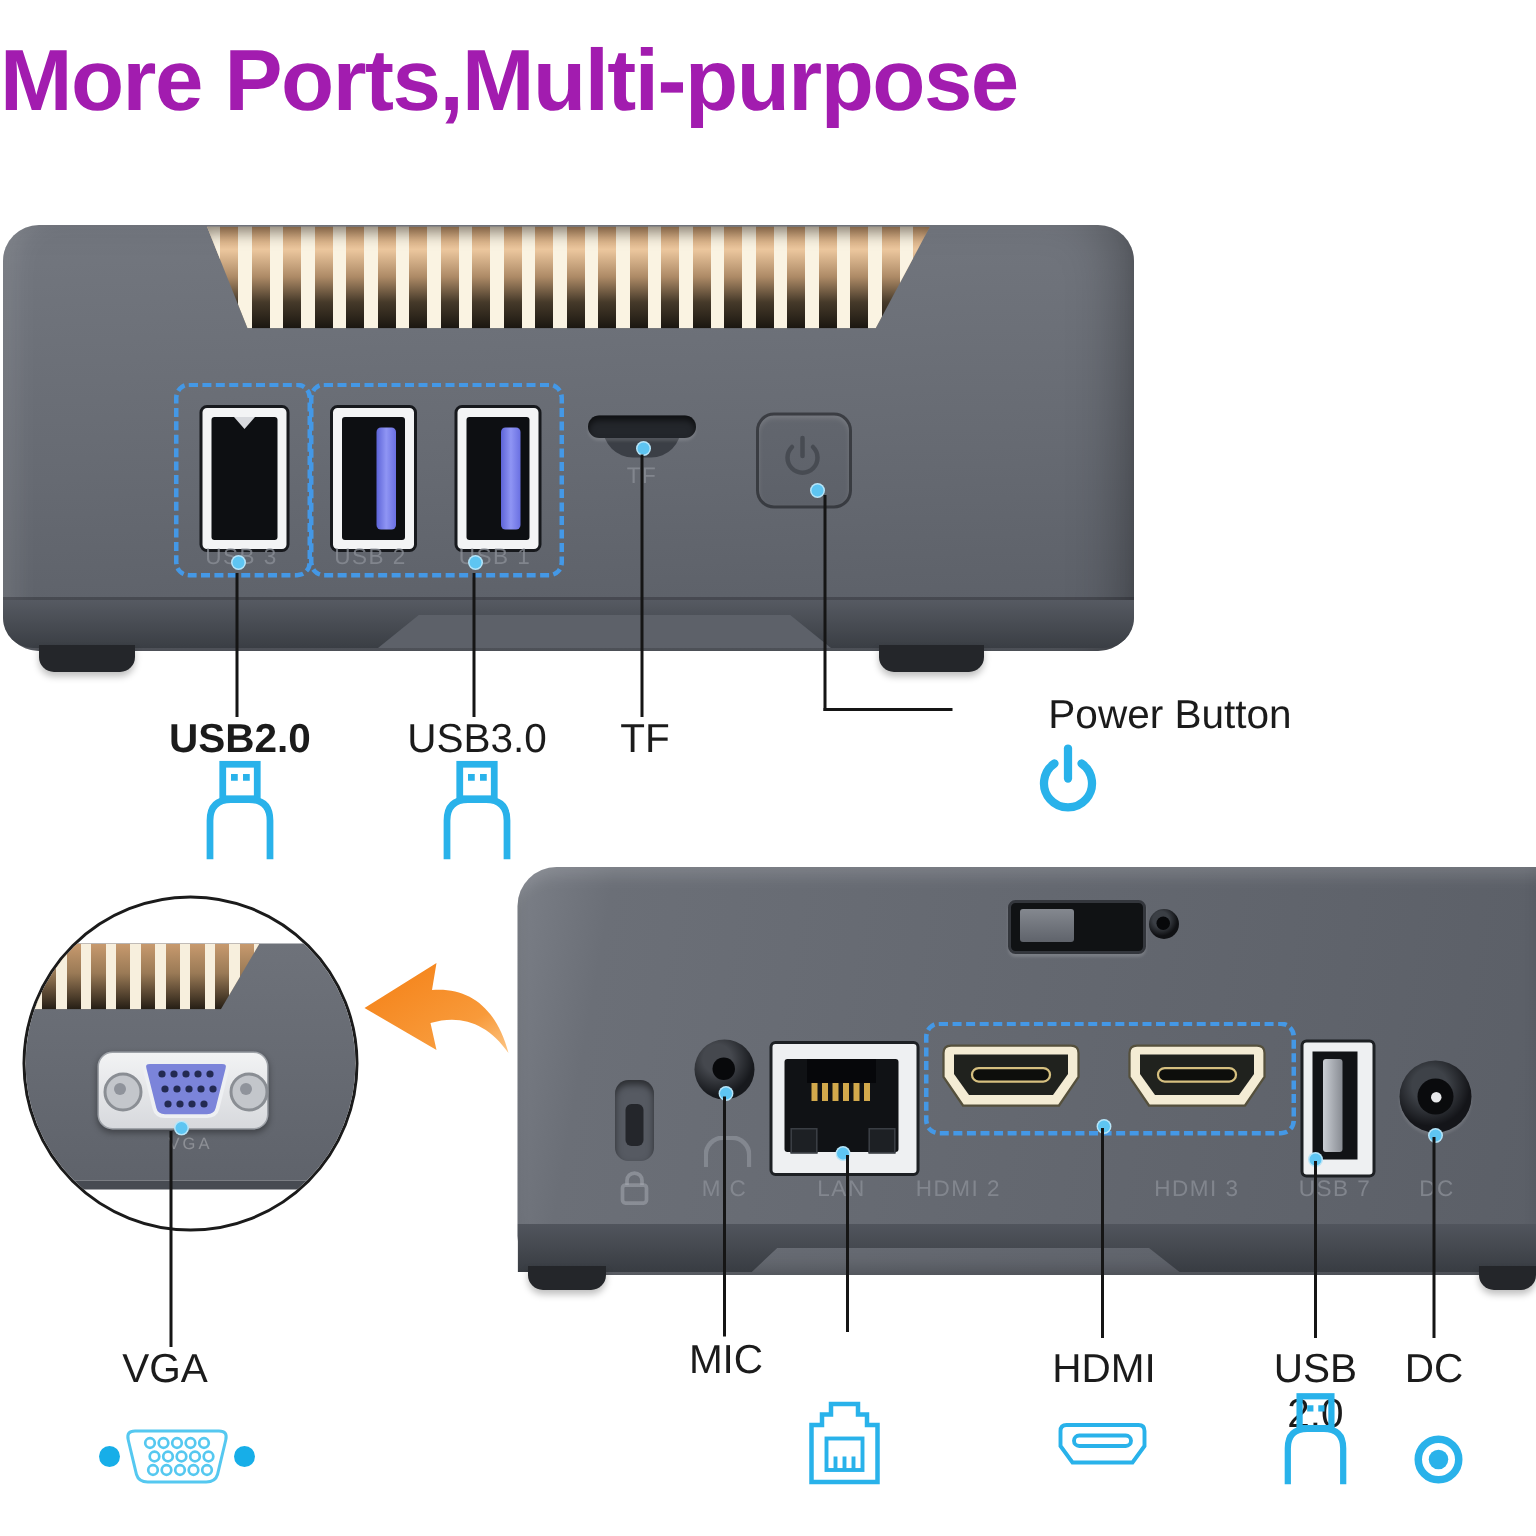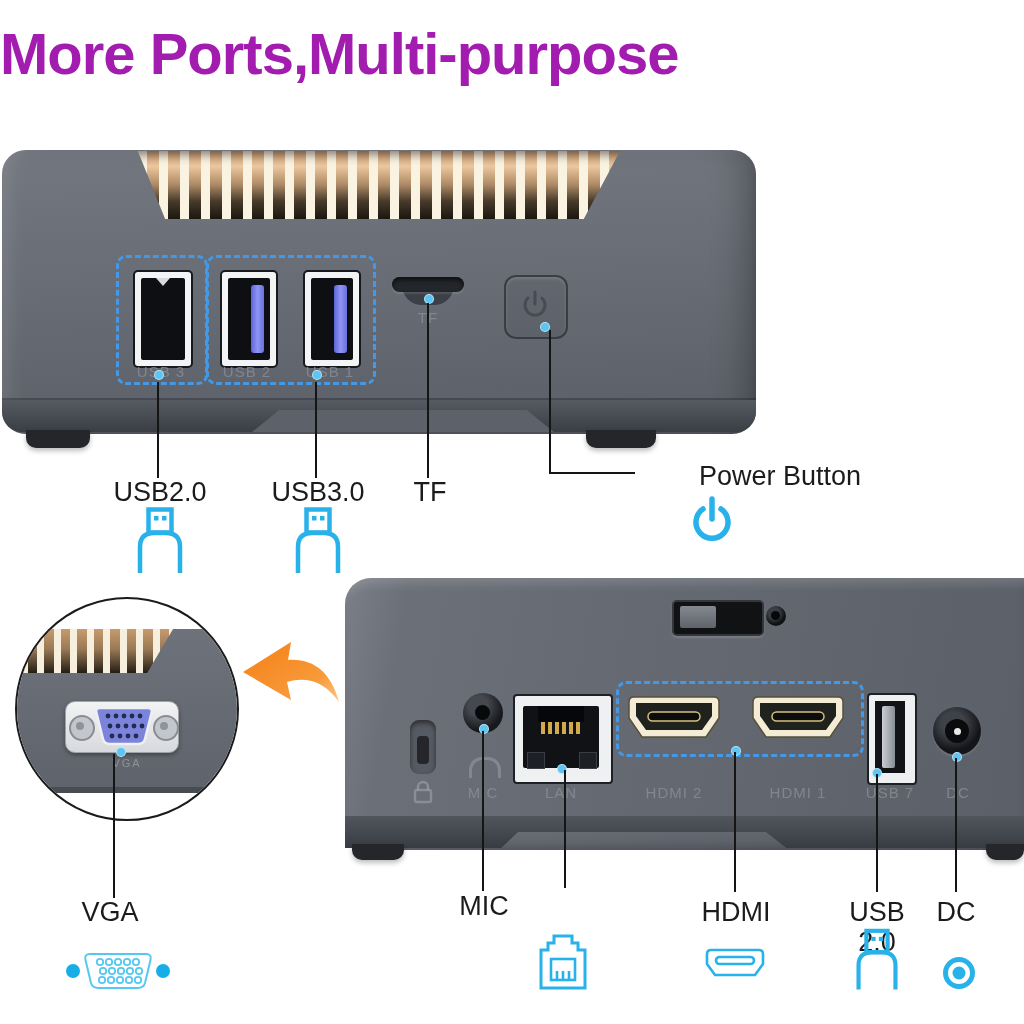--- a/index.html
+++ b/index.html
@@ -157,21 +157,21 @@
     <div class="abs dot" style="left:424px;top:294px;"></div>
     <div class="abs dot" style="left:540px;top:322px;"></div>
   </div>
 
   <div class="abs line vline" style="left:157px;top:382px;height:96px;"></div>
   <div class="abs line vline" style="left:315px;top:382px;height:96px;"></div>
   <div class="abs line vline" style="left:427px;top:303px;height:175px;"></div>
   <div class="abs line vline" style="left:549px;top:330px;height:144px;"></div>
   <div class="abs line hline" style="left:549px;top:472px;width:86px;"></div>
 
-  <div class="abs lbl" style="left:100px;top:477px;width:120px;">USB2.0</div>
+  <div class="abs lbl" style="left:100px;top:477px;width:120px;font-weight:bold;">USB2.0</div>
   <div class="abs lbl" style="left:258px;top:477px;width:120px;">USB3.0</div>
   <div class="abs lbl" style="left:390px;top:477px;width:80px;">TF</div>
   <div class="abs lbl" style="left:641px;top:461px;width:220px;text-align:right;">Power Button</div>
 
   <svg class="abs" style="left:134px;top:507px;" width="52" height="66" viewBox="0 0 52 66">
     <rect x="14.5" y="2.5" width="23" height="23" class="cyan-stroke" stroke-width="4.5"></rect>
     <rect x="20" y="9" width="4.5" height="4.5" fill="#29b2ea"></rect>
     <rect x="28" y="9" width="4.5" height="4.5" fill="#29b2ea"></rect>
     <path d="M6,66 V40 Q6,26 20,26 H32 Q46,26 46,40 V66" class="cyan-stroke" stroke-width="4.5"></path>
   </svg>
@@ -269,22 +269,22 @@
     <svg class="abs" style="left:628px;top:696px;" width="92" height="42" viewBox="0 0 92 42">
       <path d="M6,1 H86 Q91,1 91,6 V22 L78,41 H14 L1,22 V6 Q1,1 6,1 Z" fill="#f4ecd4" stroke="#55503c" stroke-width="1.5"></path>
       <path d="M8,7 H84 V20 L74,34 H18 L8,20 Z" fill="#20221e"></path>
       <rect x="20" y="16" width="52" height="9" rx="4.5" fill="#0d0e0c" stroke="#d6c080" stroke-width="1.5"></rect>
     </svg>
     <svg class="abs" style="left:752px;top:696px;" width="92" height="42" viewBox="0 0 92 42">
       <path d="M6,1 H86 Q91,1 91,6 V22 L78,41 H14 L1,22 V6 Q1,1 6,1 Z" fill="#f4ecd4" stroke="#55503c" stroke-width="1.5"></path>
       <path d="M8,7 H84 V20 L74,34 H18 L8,20 Z" fill="#20221e"></path>
       <rect x="20" y="16" width="52" height="9" rx="4.5" fill="#0d0e0c" stroke="#d6c080" stroke-width="1.5"></rect>
     </svg>
-    <div class="abs eng" style="left:630px;top:784px;width:88px;">HDMI 2</div>
-    <div class="abs eng" style="left:754px;top:784px;width:88px;">HDMI 1</div>
+    <div class="abs eng" style="left:595px;top:784px;width:88px;">HDMI 2</div>
+    <div class="abs eng" style="left:754px;top:784px;width:88px;">HDMI 3</div>
 
     <div class="abs usb4"></div>
     <div class="abs usb4-in"></div>
     <div class="abs usb4-tongue"></div>
     <div class="abs eng" style="left:860px;top:784px;width:60px;">USB 7</div>
 
     <div class="abs dc"></div>
     <div class="abs dc-in"></div>
     <div class="abs dc-pin"></div>
     <div class="abs eng" style="left:938px;top:784px;width:40px;">DC</div>

